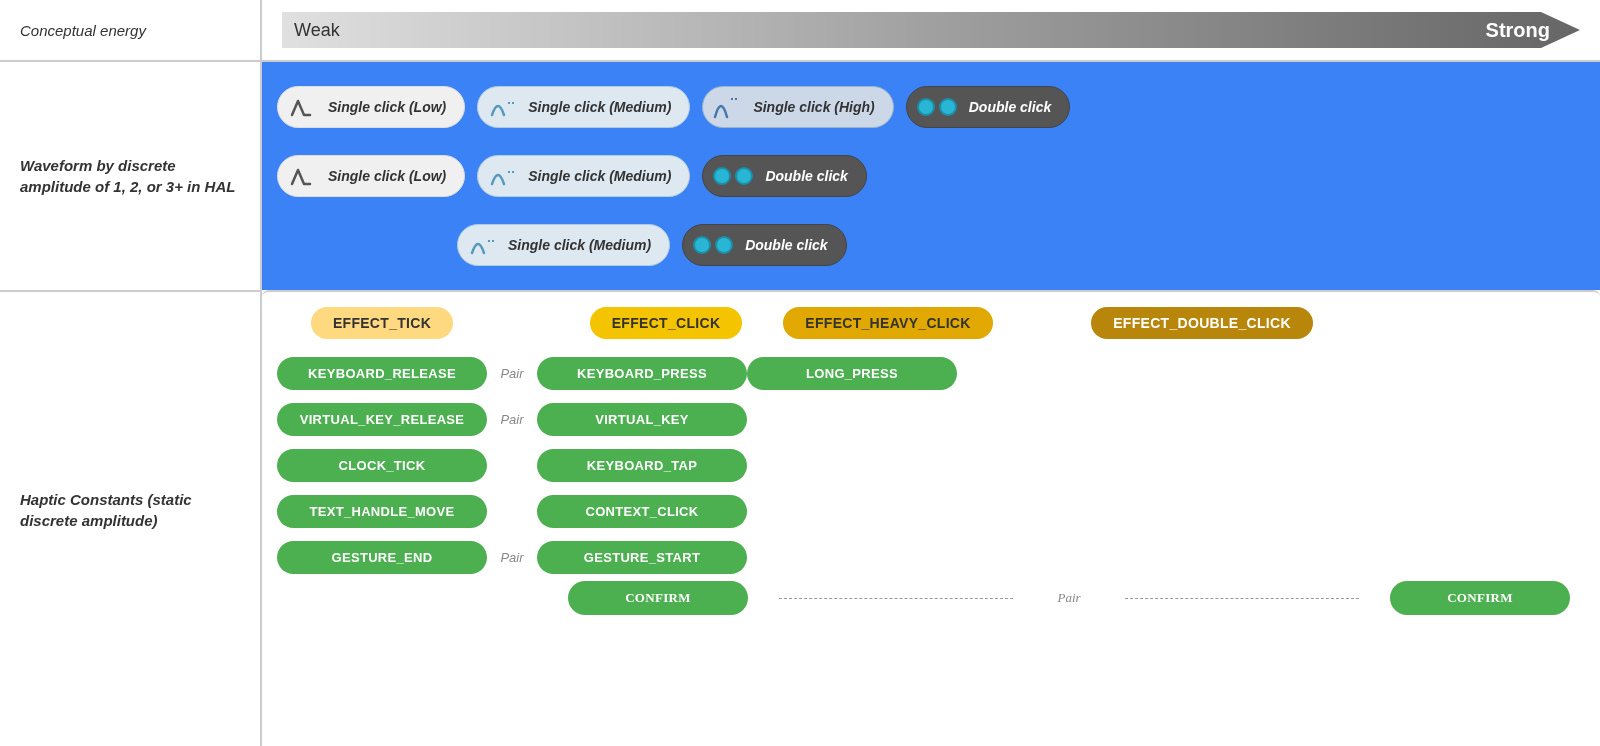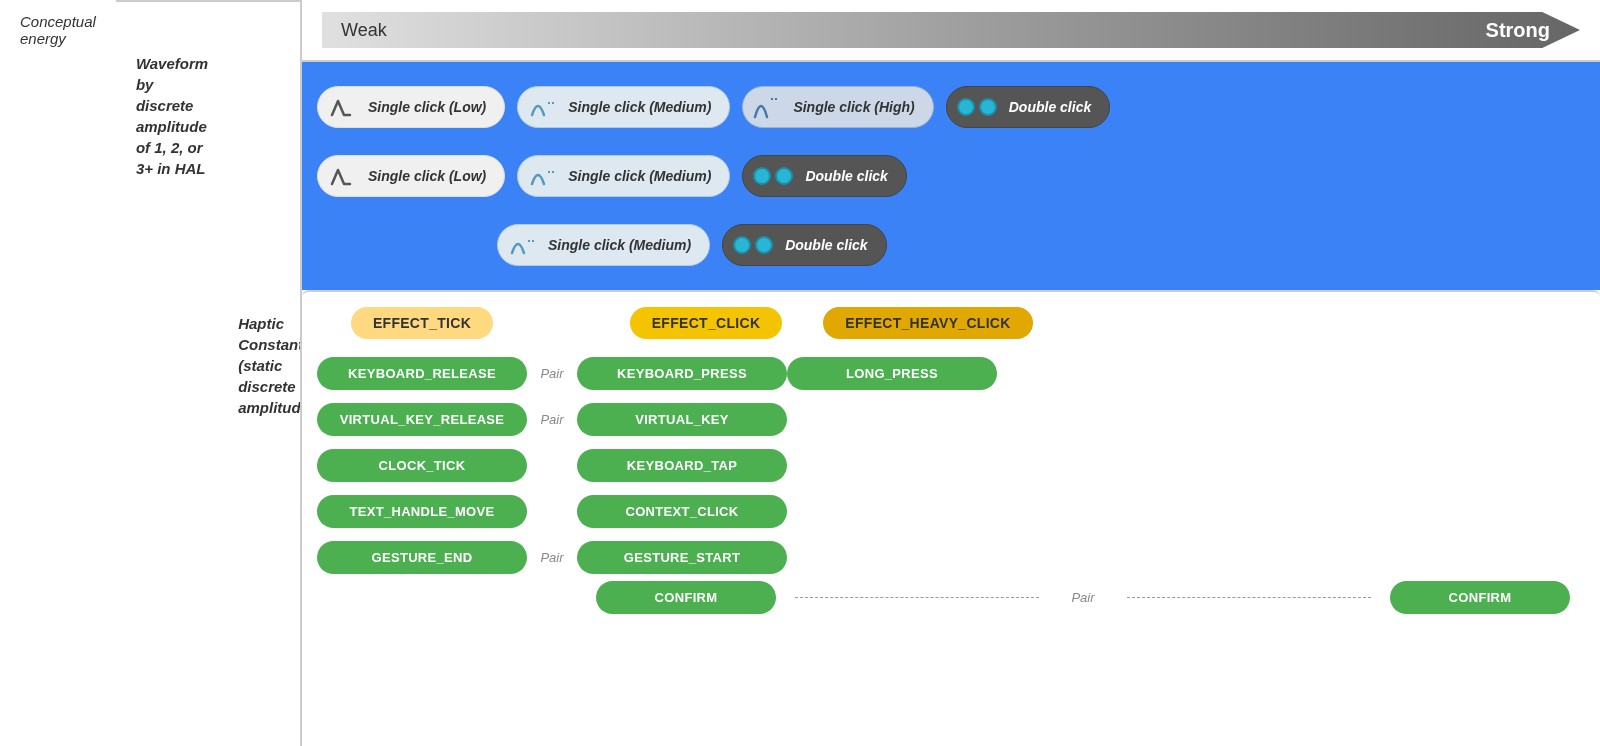--- a/index.html
+++ b/index.html
@@ -12,24 +12,24 @@
     }
 
     .main-container {
       display: flex;
       width: 1600px;
       min-height: 746px;
     }
 
     
     .label-col {
-      width: 300px;
+      width: 260px;
       flex-shrink: 0;
       display: flex;
-      flex-direction: row;
+      flex-direction: column;
     }
 
     .label-top {
       height: 60px;
       display: flex;
       align-items: center;
       padding: 0 20px;
       font-size: 15px;
       font-style: italic;
       font-weight: 500;
@@ -84,21 +84,21 @@
       height: 36px;
       background: linear-gradient(to right, #e0e0e0, #a0a0a0, #666666);
       clip-path: polygon(0 0, 97% 0, 100% 50%, 97% 100%, 0 100%);
       display: flex;
       align-items: center;
       position: relative;
     }
 
     .spectrum-weak {
       position: absolute;
-      left: 19px;
+      left: 12px;
       font-size: 18px;
       font-weight: 400;
       color: #333;
     }
 
     .spectrum-strong {
       position: absolute;
       right: 30px;
       font-size: 20px;
       font-weight: 900;
@@ -250,21 +250,22 @@
     .col1 { width: 210px; flex-shrink: 0; }
     .col-pair { width: 50px; flex-shrink: 0; display: flex; align-items: center; justify-content: center; }
     .col2 { width: 210px; flex-shrink: 0; }
     .col3 { width: 210px; flex-shrink: 0; }
     .col-pair2 { width: 80px; flex-shrink: 0; display: flex; align-items: center; justify-content: center; }
     .col4 { width: 210px; flex-shrink: 0; }
 
     .confirm-row {
       display: flex;
       margin-top: 6px;
-      gap: 4px;
+      gap: 16px;
+      font-family: Liberation Serif, serif;
     }
 
     .confirm-spacer { width: 260px; flex-shrink: 0; }
     .confirm-btn-wrap { width: 210px; flex-shrink: 0; display: flex; justify-content: center; }
     .confirm-dashed { flex: 1; border-bottom: 1.5px dashed #999; height: 1px; align-self: center; }
     .confirm-pair-label { width: 80px; flex-shrink: 0; display: flex; align-items: center; justify-content: center; font-style: italic; font-size: 13px; color: #888; }
     .confirm-reject-wrap { width: 210px; flex-shrink: 0; display: flex; justify-content: center; }
 
   </style>
 </head>
@@ -368,20 +369,23 @@
           <div class="effect-badge effect-light">EFFECT_TICK</div>
         </div>
         <div style="width: 50px;"></div>
         <div style="width: 210px; display:flex; justify-content:center;">
           <div class="effect-badge effect-medium">EFFECT_CLICK</div>
         </div>
         <div style="width: 210px; display:flex; justify-content:center;">
           <div class="effect-badge effect-heavy">EFFECT_HEAVY_CLICK</div>
         </div>
         <div style="width: 80px;"></div>
+        <div style="width: 210px; display:flex; justify-content:center;">
+          <div class="effect-badge effect-double">EFFECT_DOUBLE_CLICK</div>
+        </div>
       </div>
 
       <div class="haptic-rows">
 
         <div class="haptic-row">
           <div class="col1">
             <div class="green-btn">KEYBOARD_RELEASE</div>
           </div>
           <div class="col-pair">
             <span style="font-style:italic; font-size:13px; color:#888;">Pair</span>

